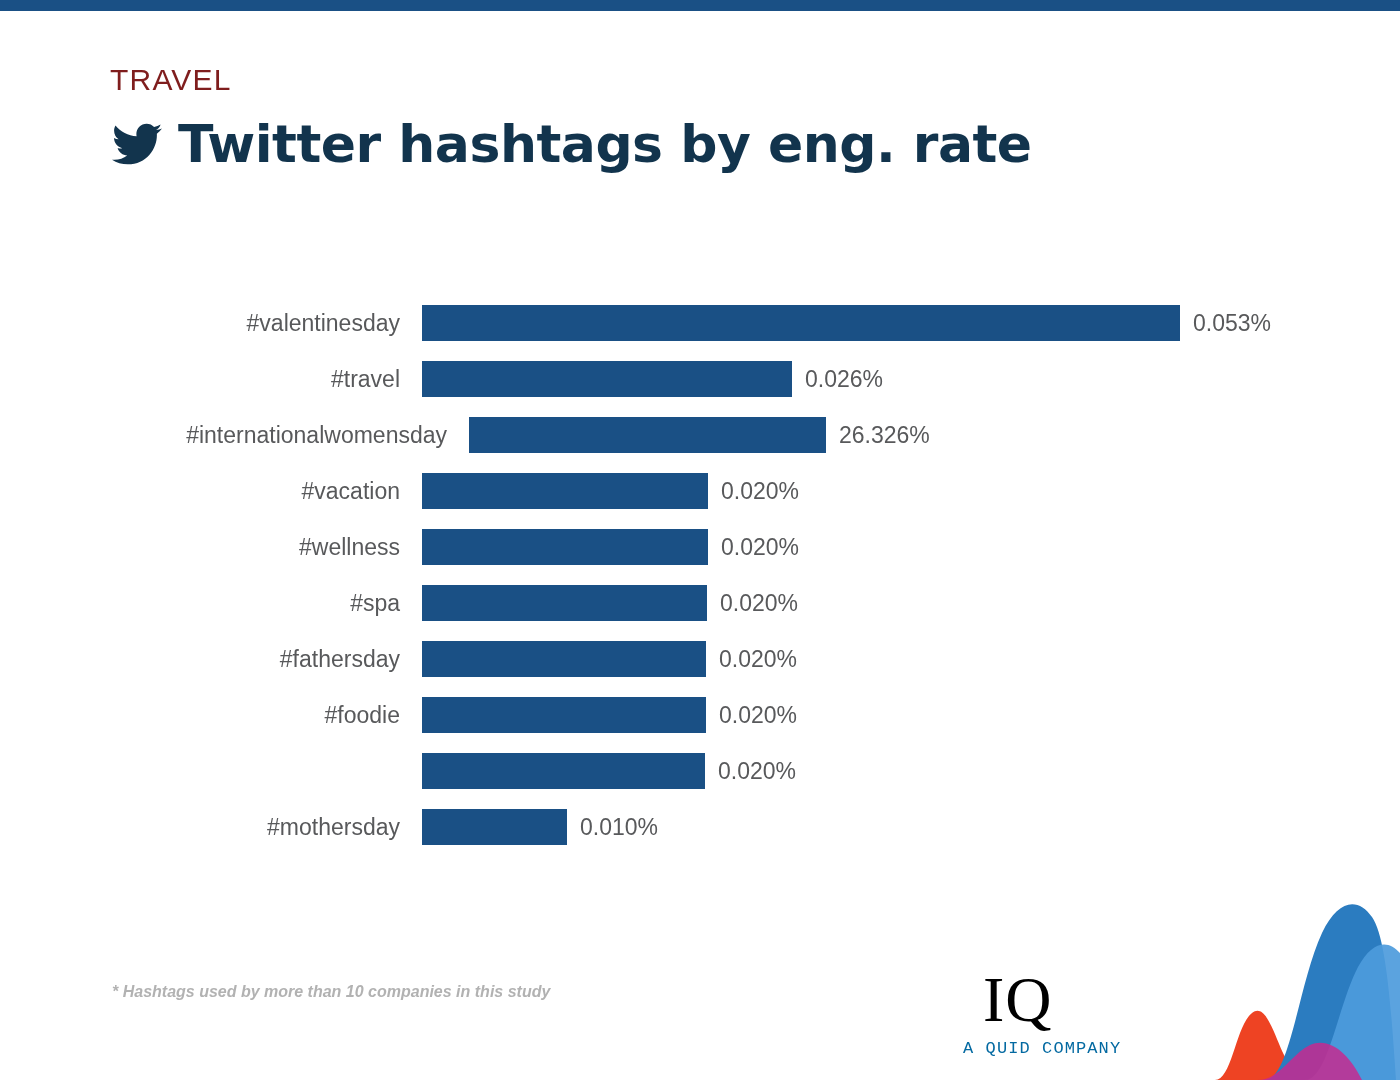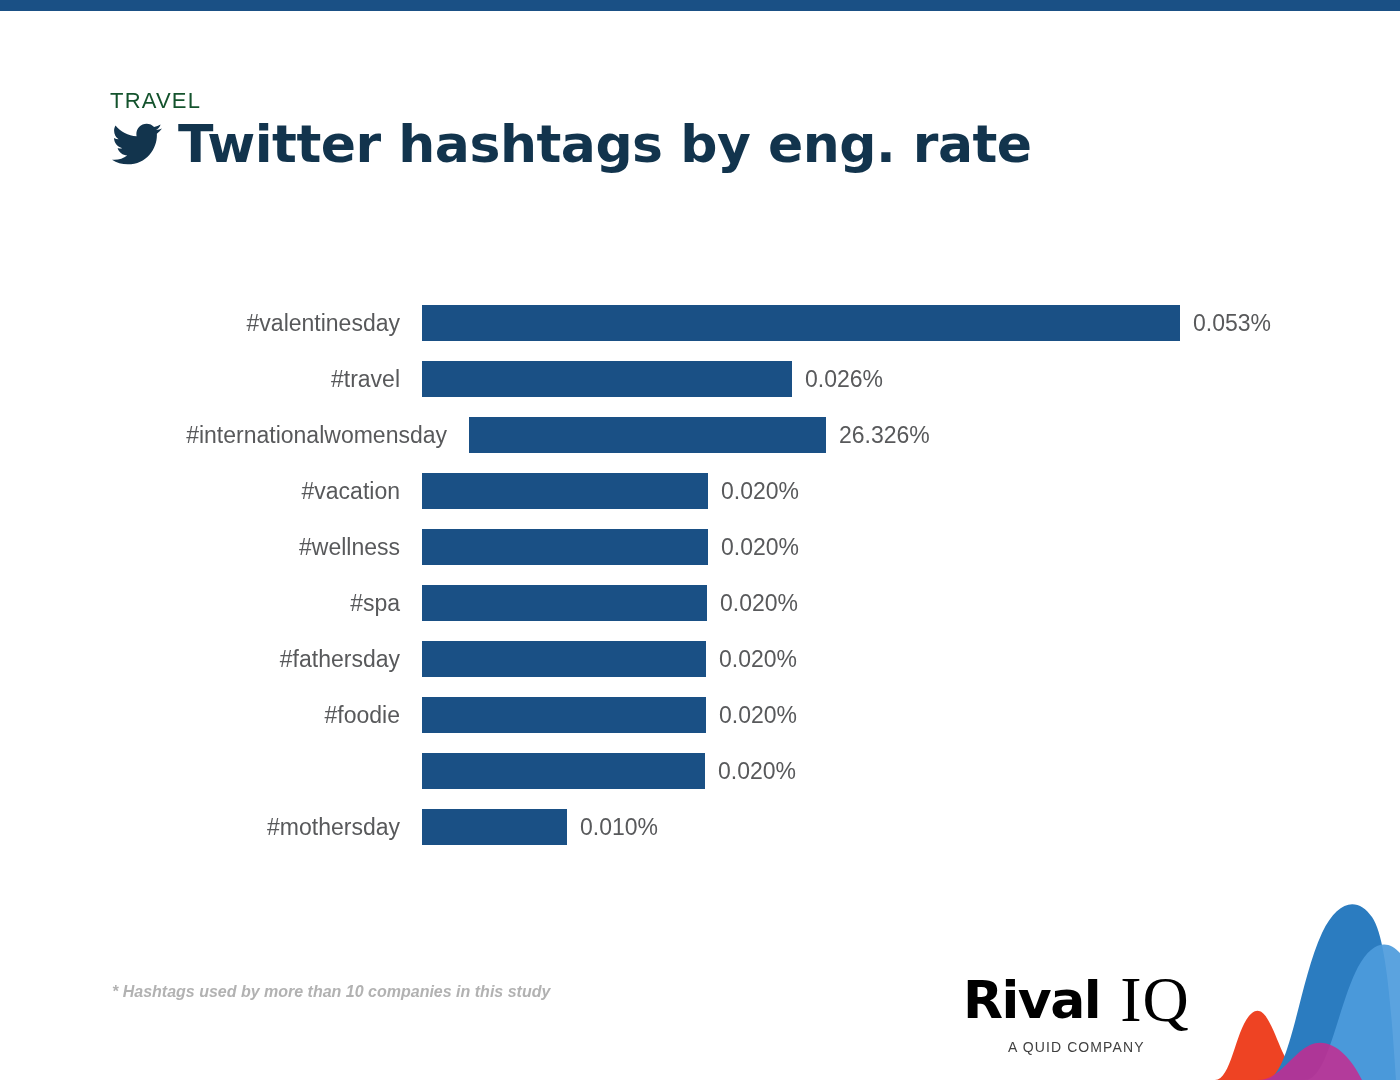--- a/index.html
+++ b/index.html
@@ -7,22 +7,22 @@
     width:1400px;height:1080px;
     background:#ffffff;
     font-family:"Liberation Sans", sans-serif;
     position:relative;overflow:hidden;
   }
   #topbar{
     position:absolute;top:0;left:0;width:1400px;height:11px;
     background:#1A5085;
   }
   #eyebrow{
-    position:absolute;left:110px;top:88px;
-    font-size:22px;letter-spacing:1.2px;color:#14532d;
+    position:absolute;left:110px;top:63px;
+    font-size:30px;letter-spacing:1.2px;color:#7f1d1d;
     font-family:"Liberation Sans", sans-serif;font-weight:400;
   }
   #titlerow{
     position:absolute;left:108px;top:118px;
     display:flex;align-items:center;gap:12px;
   }
   #bird{width:58px;height:50px;display:block;}
   #title{
     font-size:52px;font-weight:bold;color:#12344D;
     font-family:"DejaVu Sans", sans-serif;
@@ -51,22 +51,22 @@
   #logotop{display:flex;align-items:center;line-height:1;}
   #logo-rival{
     font-family:"DejaVu Sans", sans-serif;font-weight:bold;
     font-size:52px;color:#000;letter-spacing:-1.5px;
   }
   #logo-iq{
     font-family:"Liberation Serif", serif;font-weight:400;
     font-size:64px;color:#000;letter-spacing:1px;margin-left:20px;
   }
   #logo-sub{
-    font-family:Liberation Sans, sans-serif;font-size:14px;
-    color:#404040;letter-spacing:1.1px;text-align:center;margin-top:7px;
+    font-family:Liberation Mono, monospace;font-size:17px;
+    color:#0369a1;letter-spacing:1.1px;text-align:center;margin-top:7px;
   }
   #decor{position:absolute;right:0;bottom:0;width:230px;height:185px;}
 </style>
 </head>
 <body>
 
 <div id="topbar"></div>
 
 <div id="eyebrow">TRAVEL</div>
 
@@ -148,21 +148,20 @@
         <div class="bar" style="width: 145px; background: rgb(26, 80, 133);"></div>
         <div class="val">0.010%</div>
       </div>
     </div>
   </div>
 
 <div id="footnote">* Hashtags used by more than 10 companies in this study</div>
 
 <div id="logo">
   <div id="logotop">
-    <span id="logo-rival">Rival</span>
     <span id="logo-iq">IQ</span>
   </div>
   <div id="logo-sub">A QUID COMPANY</div>
 </div>
 
 <svg id="decor" viewBox="0 0 230 185">
   <path d="M45 185 C 62 185, 66 130, 82 118 C 96 107, 104 140, 114 160 C 122 176, 130 185, 140 185 Z" fill="#EE4323"></path>
   <path d="M95 185 C 120 185, 128 90, 152 38 C 168 4, 188 2, 202 22 C 216 42, 221 110, 226 185 Z" fill="#2B7CC0"></path>
   <path d="M135 185 C 158 185, 168 110, 188 72 C 202 46, 218 44, 230 58 L 230 185 Z" fill="#4D9BDC" opacity="0.92"></path>
   <path d="M88 185 C 110 185, 122 158, 140 150 C 160 141, 180 160, 192 185 Z" fill="#C62A8F" opacity="0.85"></path>

